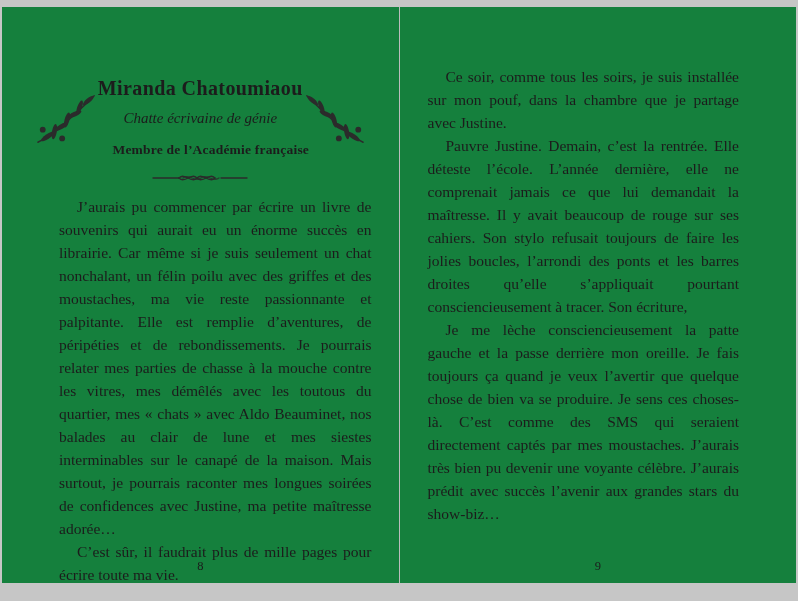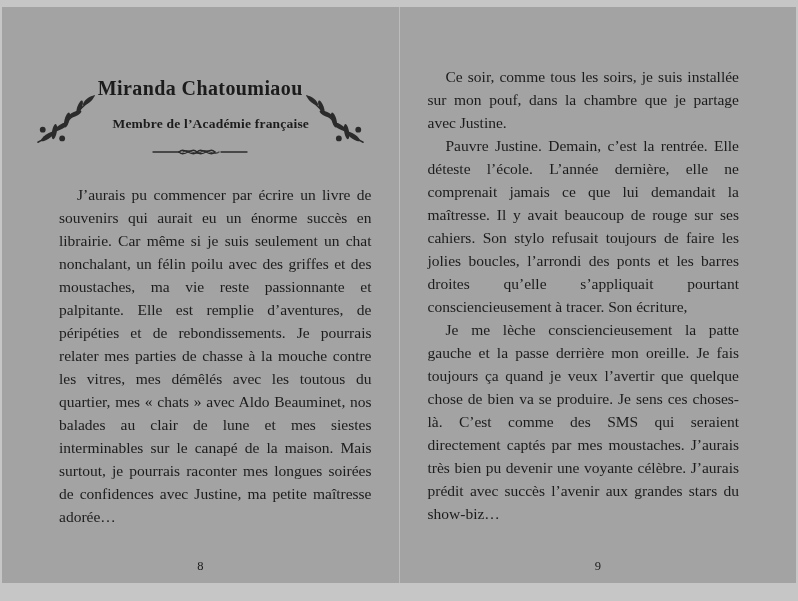--- a/index.html
+++ b/index.html
@@ -15,21 +15,21 @@
     font-family: "Liberation Serif", "DejaVu Serif", serif;
     color: #1c1c1c;
     overflow: hidden;
   }
   .spread {
     position: absolute;
     left: 2px;
     top: 7px;
     width: 794px;
     height: 576px;
-    background: #a3a3a3;
+    background: #15803d;
     display: flex;
   }
   .page {
     flex: 1 1 0;
     position: relative;
     overflow: hidden;
   }
   .gutter-divider {
     width: 1px;
     background: #bcbcbc;
@@ -79,21 +79,21 @@
     line-height: 23px;
     text-align: justify;
     hyphens: auto;
     -webkit-hyphens: auto;
   }
   .body-text p {
     margin: 0;
     text-indent: 18px;
   }
   .left-body {
-    margin: 24px 27px 0 57px;
+    margin: 10px 27px 0 57px;
   }
   .right-body {
     margin: 0 57px 12px 28px;
     padding-top: 58px;
   }
 
   .page-number {
     position: absolute;
     left: 0;
     right: 0;
@@ -143,36 +143,38 @@
             <ellipse cx="47" cy="20" rx="7.5" ry="2.4" transform="rotate(-70 47 20)"></ellipse>
             <ellipse cx="56" cy="13" rx="7" ry="2.3" transform="rotate(-40 56 13)"></ellipse>
             <circle cx="9" cy="43" r="3"></circle>
             <circle cx="29" cy="52" r="3"></circle>
           </g>
         </svg>
       </span>
 
       <div class="header">
         <h1 class="book-title">Miranda Chatoumiaou</h1>
+        <div class="book-subtitle">Chatte écrivaine de génie</div>
         <div class="affiliation">Membre de l’Académie française</div>
         <div class="ornament">
           <svg width="110" height="14" viewBox="0 0 110 14" aria-hidden="true">
             <g stroke="#2b2b2b" fill="none" stroke-width="1.3" stroke-linecap="round">
               <path d="M8 7 H34"></path>
               <path d="M76 7 H102"></path>
               <path d="M34 7 C40 1,46 13,52 7 C58 1,64 13,70 7"></path>
               <path d="M34 7 C40 13,46 1,52 7 C58 13,64 1,70 7"></path>
               <path d="M38 7 C44 2,50 12,56 7 C62 2,68 12,74 7" opacity="0.8"></path>
             </g>
           </svg>
         </div>
       </div>
 
       <div class="body-text left-body">
         <p>J’aurais pu commencer par écrire un livre de souvenirs qui aurait eu un énorme succès en librairie. Car même si je suis seulement un chat nonchalant, un félin poilu avec des griffes et des moustaches, ma vie reste passionnante et palpitante. Elle est remplie d’aventures, de péripéties et de rebondissements. Je pourrais relater mes parties de chasse à la mouche contre les vitres, mes démêlés avec les toutous du quartier, mes « chats » avec Aldo Beauminet, nos balades au clair de lune et mes siestes interminables sur le canapé de la maison. Mais surtout, je pourrais raconter mes longues soirées de confidences avec Justine, ma petite maîtresse adorée…</p>
+        <p>C’est sûr, il faudrait plus de mille pages pour écrire toute ma vie.</p>
       </div>
 
       <div class="page-number">8</div>
     </div>
 
     <div class="gutter-divider"></div>
 
     <div class="page" lang="fr">
       <div class="body-text right-body">
         <p>Ce soir, comme tous les soirs, je suis installée sur mon pouf, dans la chambre que je partage avec Justine.</p>

